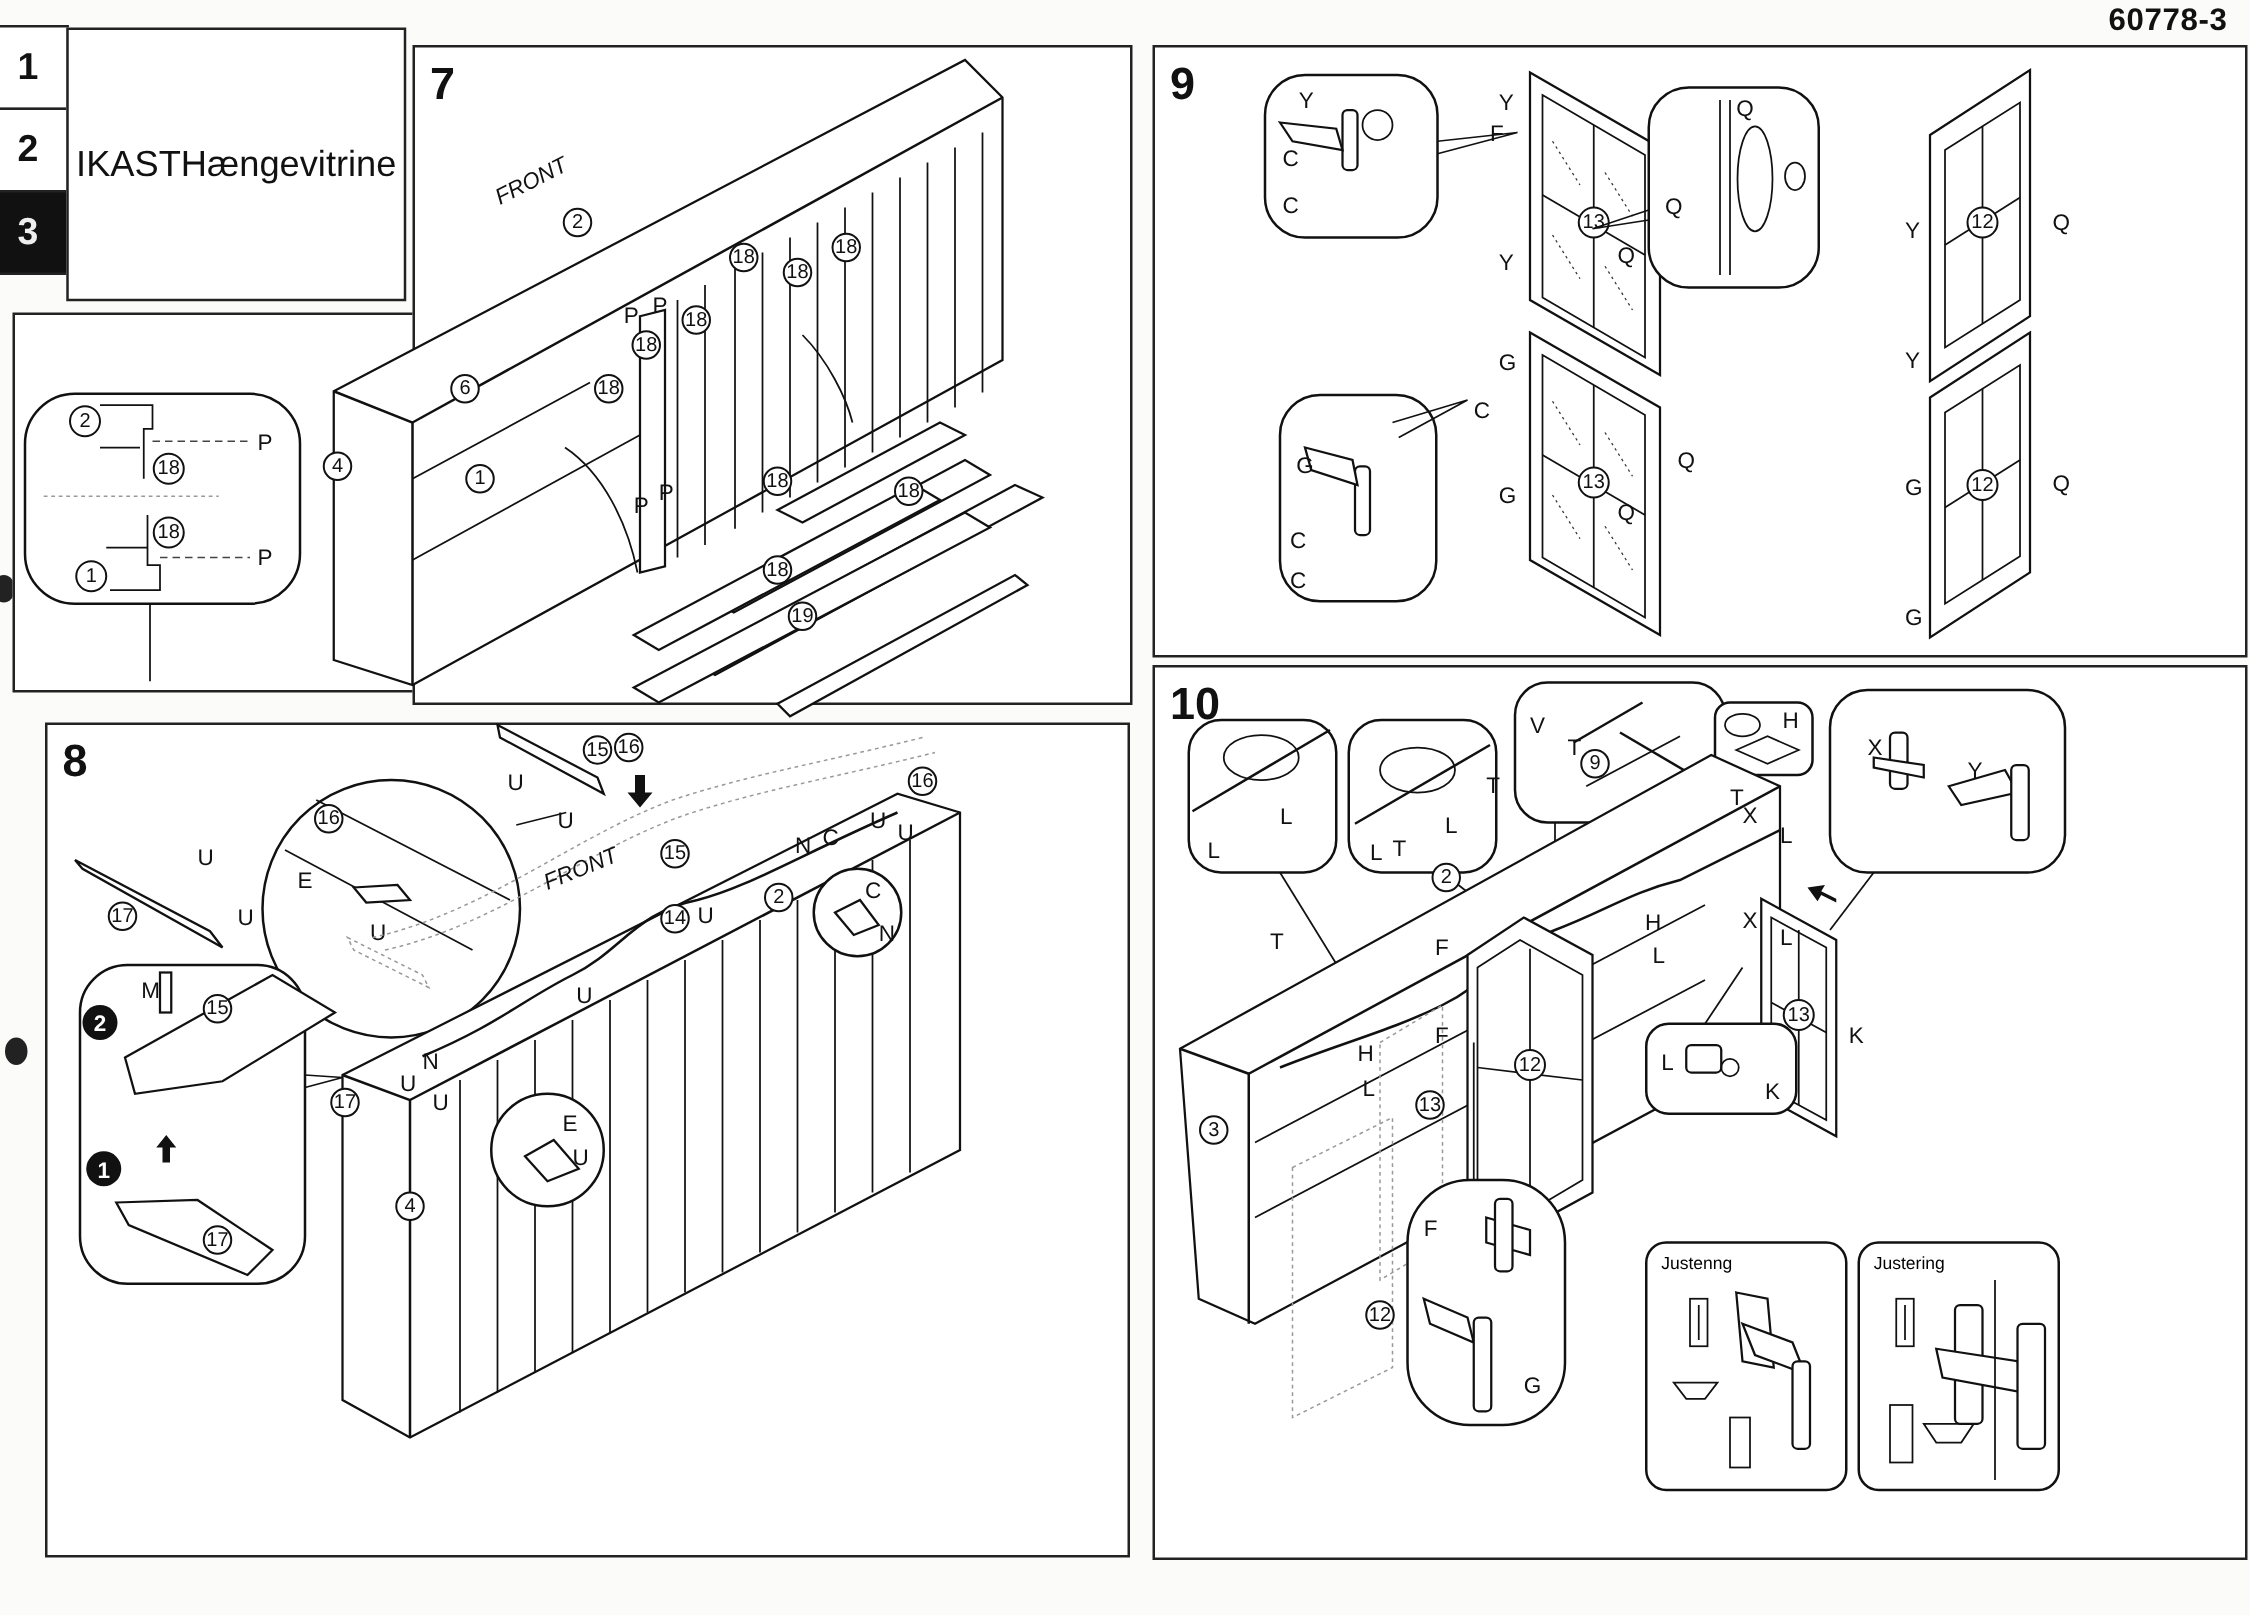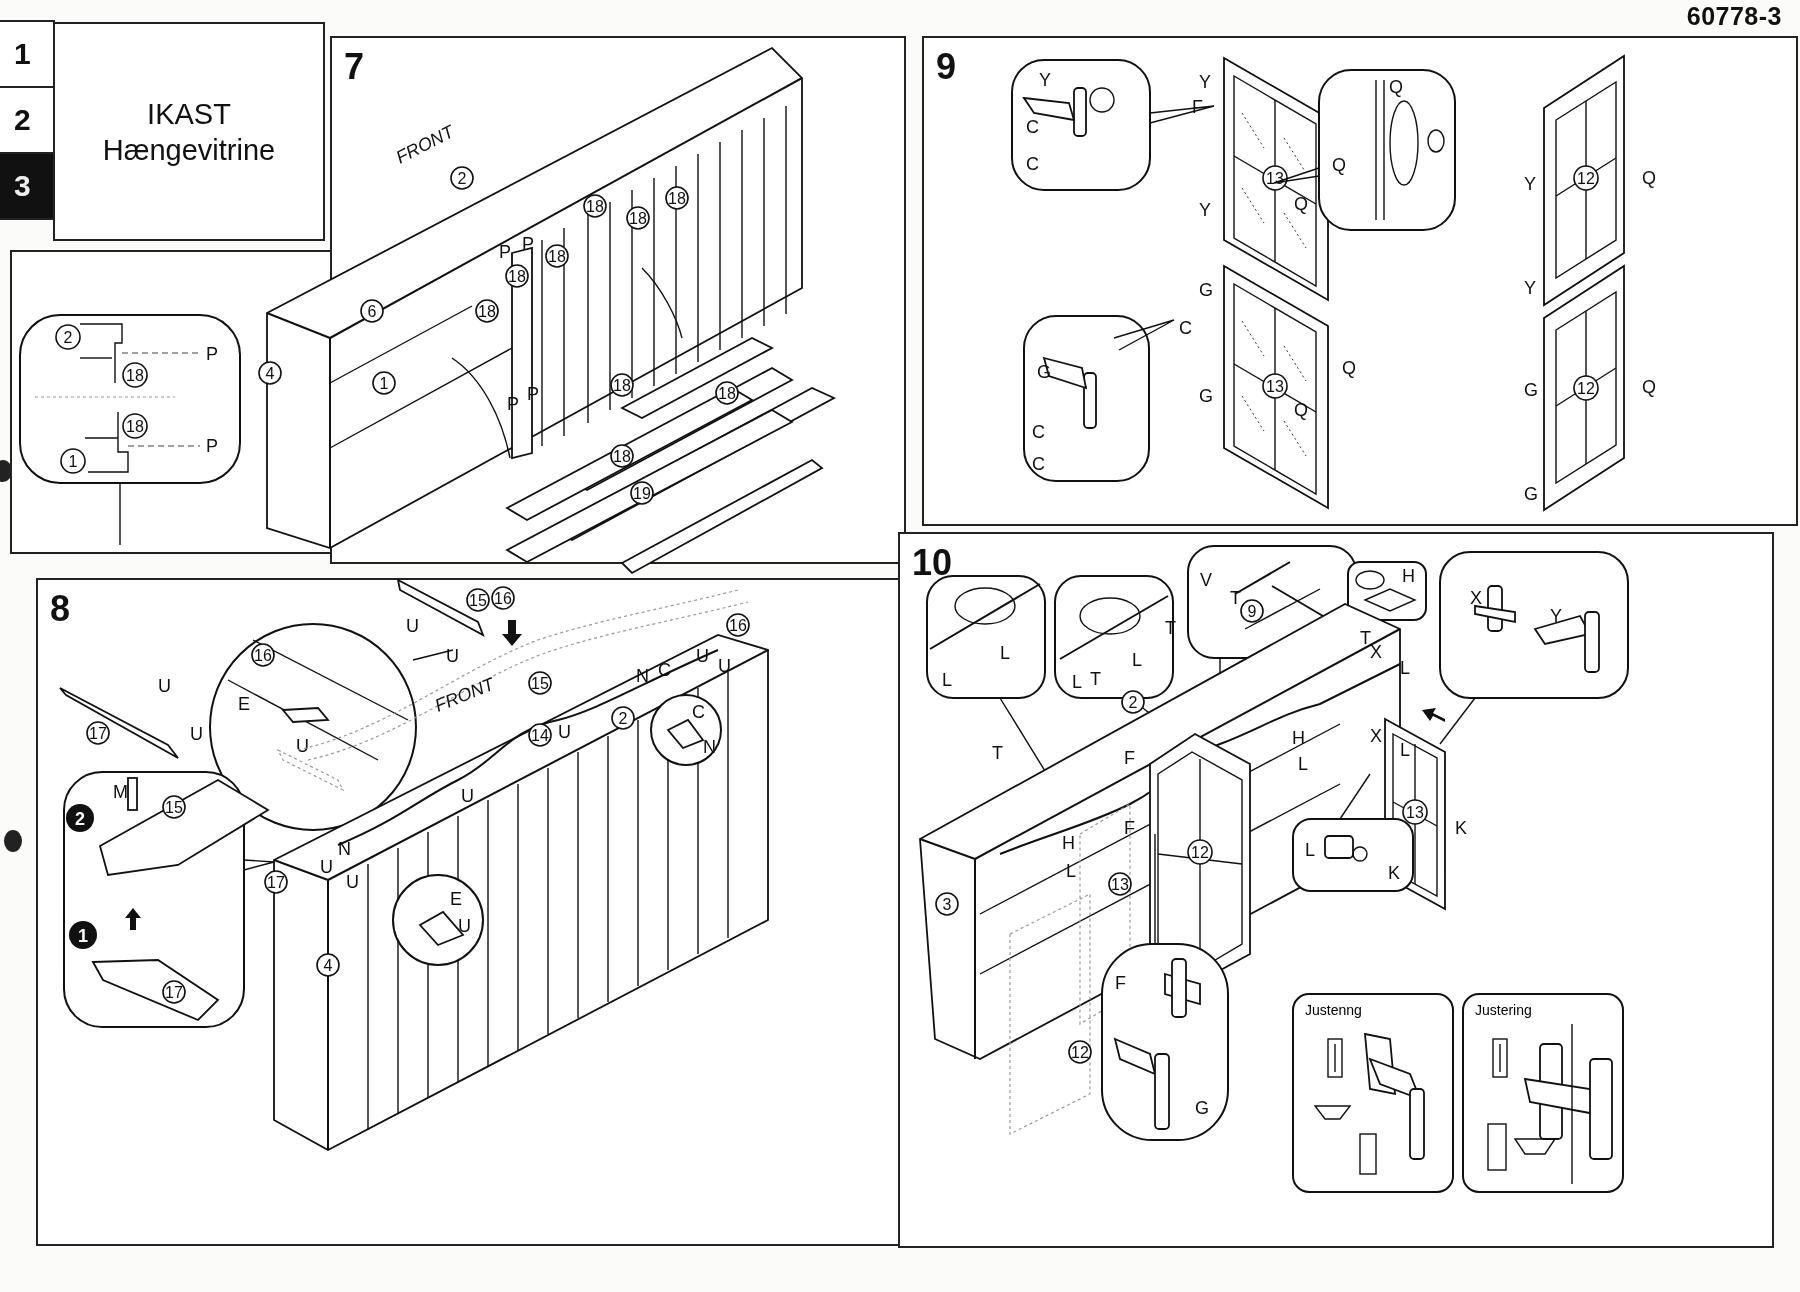--- a/index.html
+++ b/index.html
@@ -5,21 +5,21 @@
   html,body{margin:0;padding:0;}
   body{width:1800px;height:1292px;background:#fbfbfa;position:relative;overflow:hidden;
        font-family:"Liberation Sans",sans-serif;color:#111;}
   .doc-num{position:absolute;right:18px;top:2px;font-size:25px;font-weight:bold;letter-spacing:0.5px;}
   
   .page-tabs{position:absolute;left:0;top:22px;width:55px;}
   .page-tab{height:68px;border:2px solid #222;border-left:none;display:flex;align-items:center;
             padding-left:14px;font-size:30px;font-weight:bold;box-sizing:border-box;margin-top:-2px;background:#fff;}
   .page-tab.active{background:#111;color:#eee;}
   .title-box{position:absolute;left:53px;top:22px;width:268px;height:215px;border:2px solid #222;
-             background:#fff;display:flex;flex-direction:column;justify-content:center;align-items:center;
+             background:#fff;display:flex;justify-content:center;align-items:center;
              text-align:center;font-size:29px;line-height:36px;}
   .panel{position:absolute;border:2px solid #222;background:#fff;}
   .step-num{position:absolute;left:12px;top:8px;font-size:36px;font-weight:bold;}
   svg{position:absolute;left:0;top:0;overflow:visible;}
   svg text{font-family:"Liberation Sans",sans-serif;}
   .lbl{font-size:18px;fill:#111;}
   .circ circle{fill:#fff;stroke:#111;stroke-width:1.6;}
   .circ text{font-size:16px;text-anchor:middle;dominant-baseline:central;fill:#111;}
   .callout{fill:#fff;stroke:#111;stroke-width:2;}
   .thin{stroke:#111;stroke-width:1.4;fill:none;}
@@ -401,21 +401,21 @@
       </g>
     <path d="M92,350 l0,-12 l-5,0 l8,-10 l8,10 l-5,0 l0,12 z" fill="#111"></path>
     <polygon class="fill-w" points="55,382 120,380 180,420 160,440 65,400"></polygon>
     <g class="circ">
         <circle cx="136" cy="412" r="11"></circle>
         <text x="136" y="412">17</text>
       </g>
   </svg>
 </div>
 
-<div class="panel" style="left:898px;top:532px;width:872px;height:712px;">
+<div class="panel" style="left:922px;top:532px;width:872px;height:712px;">
   <div class="step-num">10</div>
   <svg width="872" height="712">
 
     <rect class="callout" x="27" y="42" width="118" height="122" rx="26"></rect>
     <ellipse cx="85" cy="72" rx="30" ry="18" class="thin"></ellipse>
     <line class="med" x1="30" y1="115" x2="140" y2="50"></line>
     <text class="lbl" x="42" y="152">L</text>
     <text class="lbl" x="100" y="125">L</text>
     <rect class="callout" x="155" y="42" width="118" height="122" rx="26"></rect>
     <ellipse cx="210" cy="82" rx="30" ry="18" class="thin"></ellipse>

